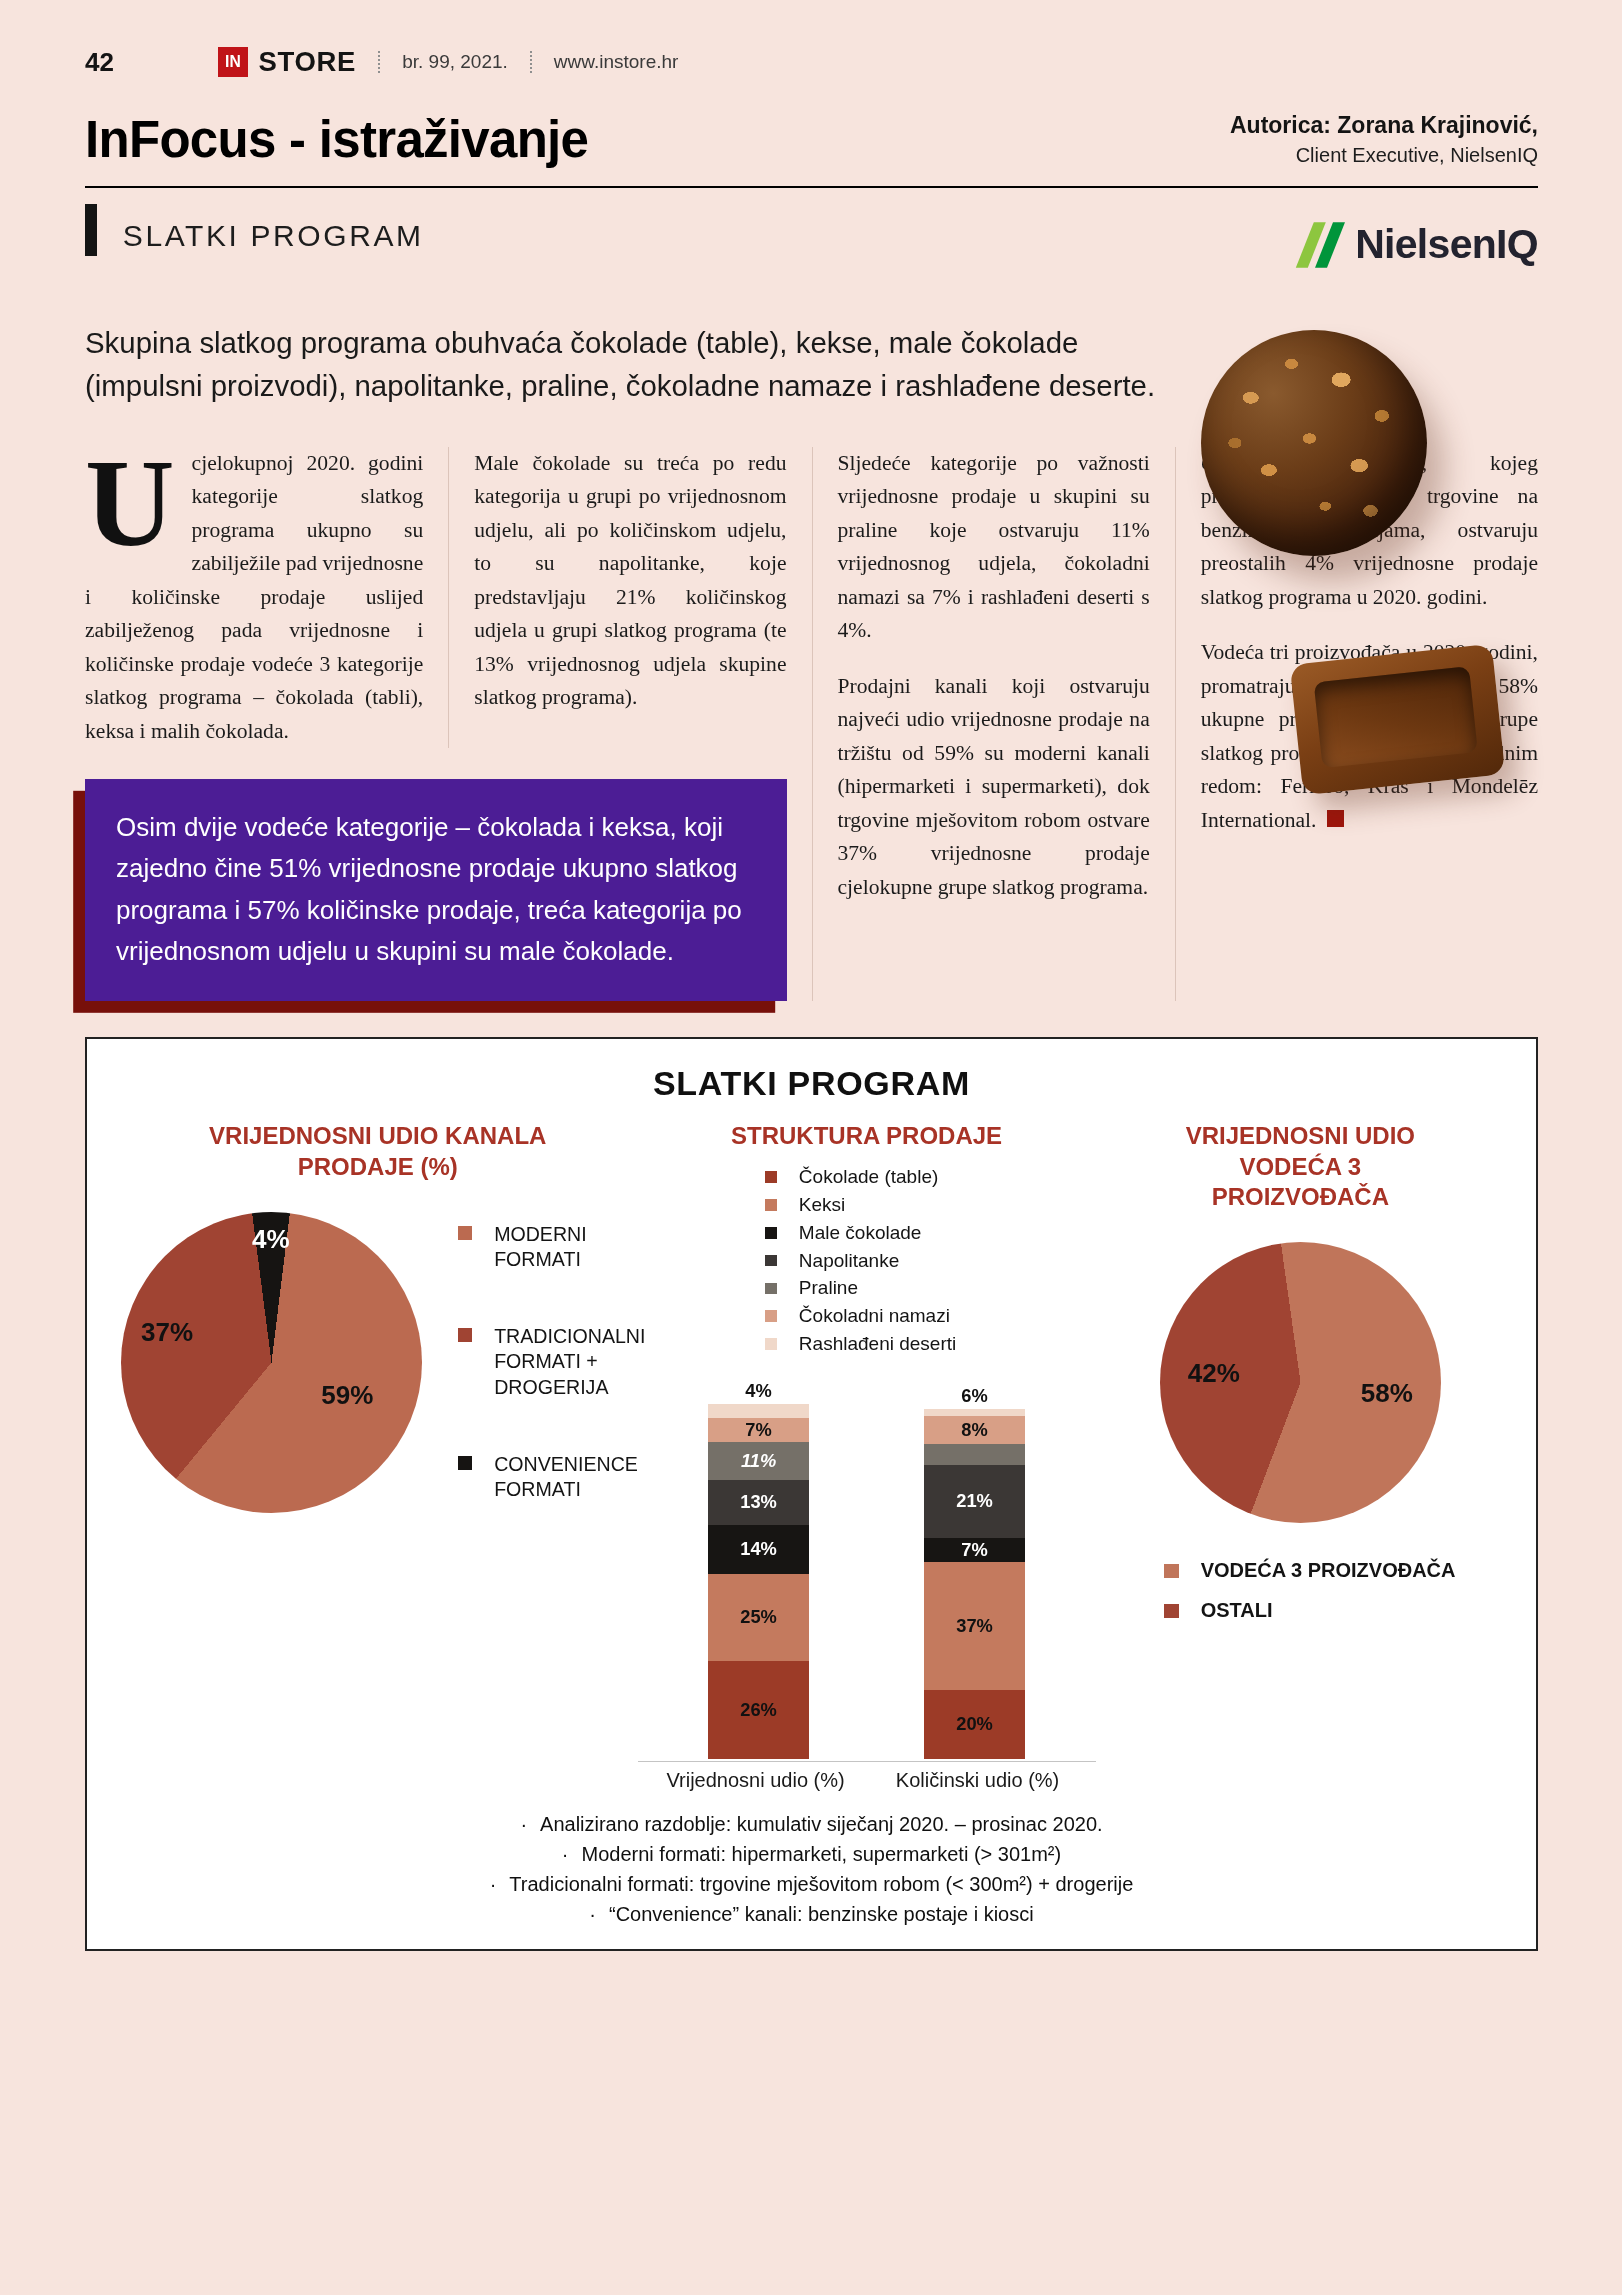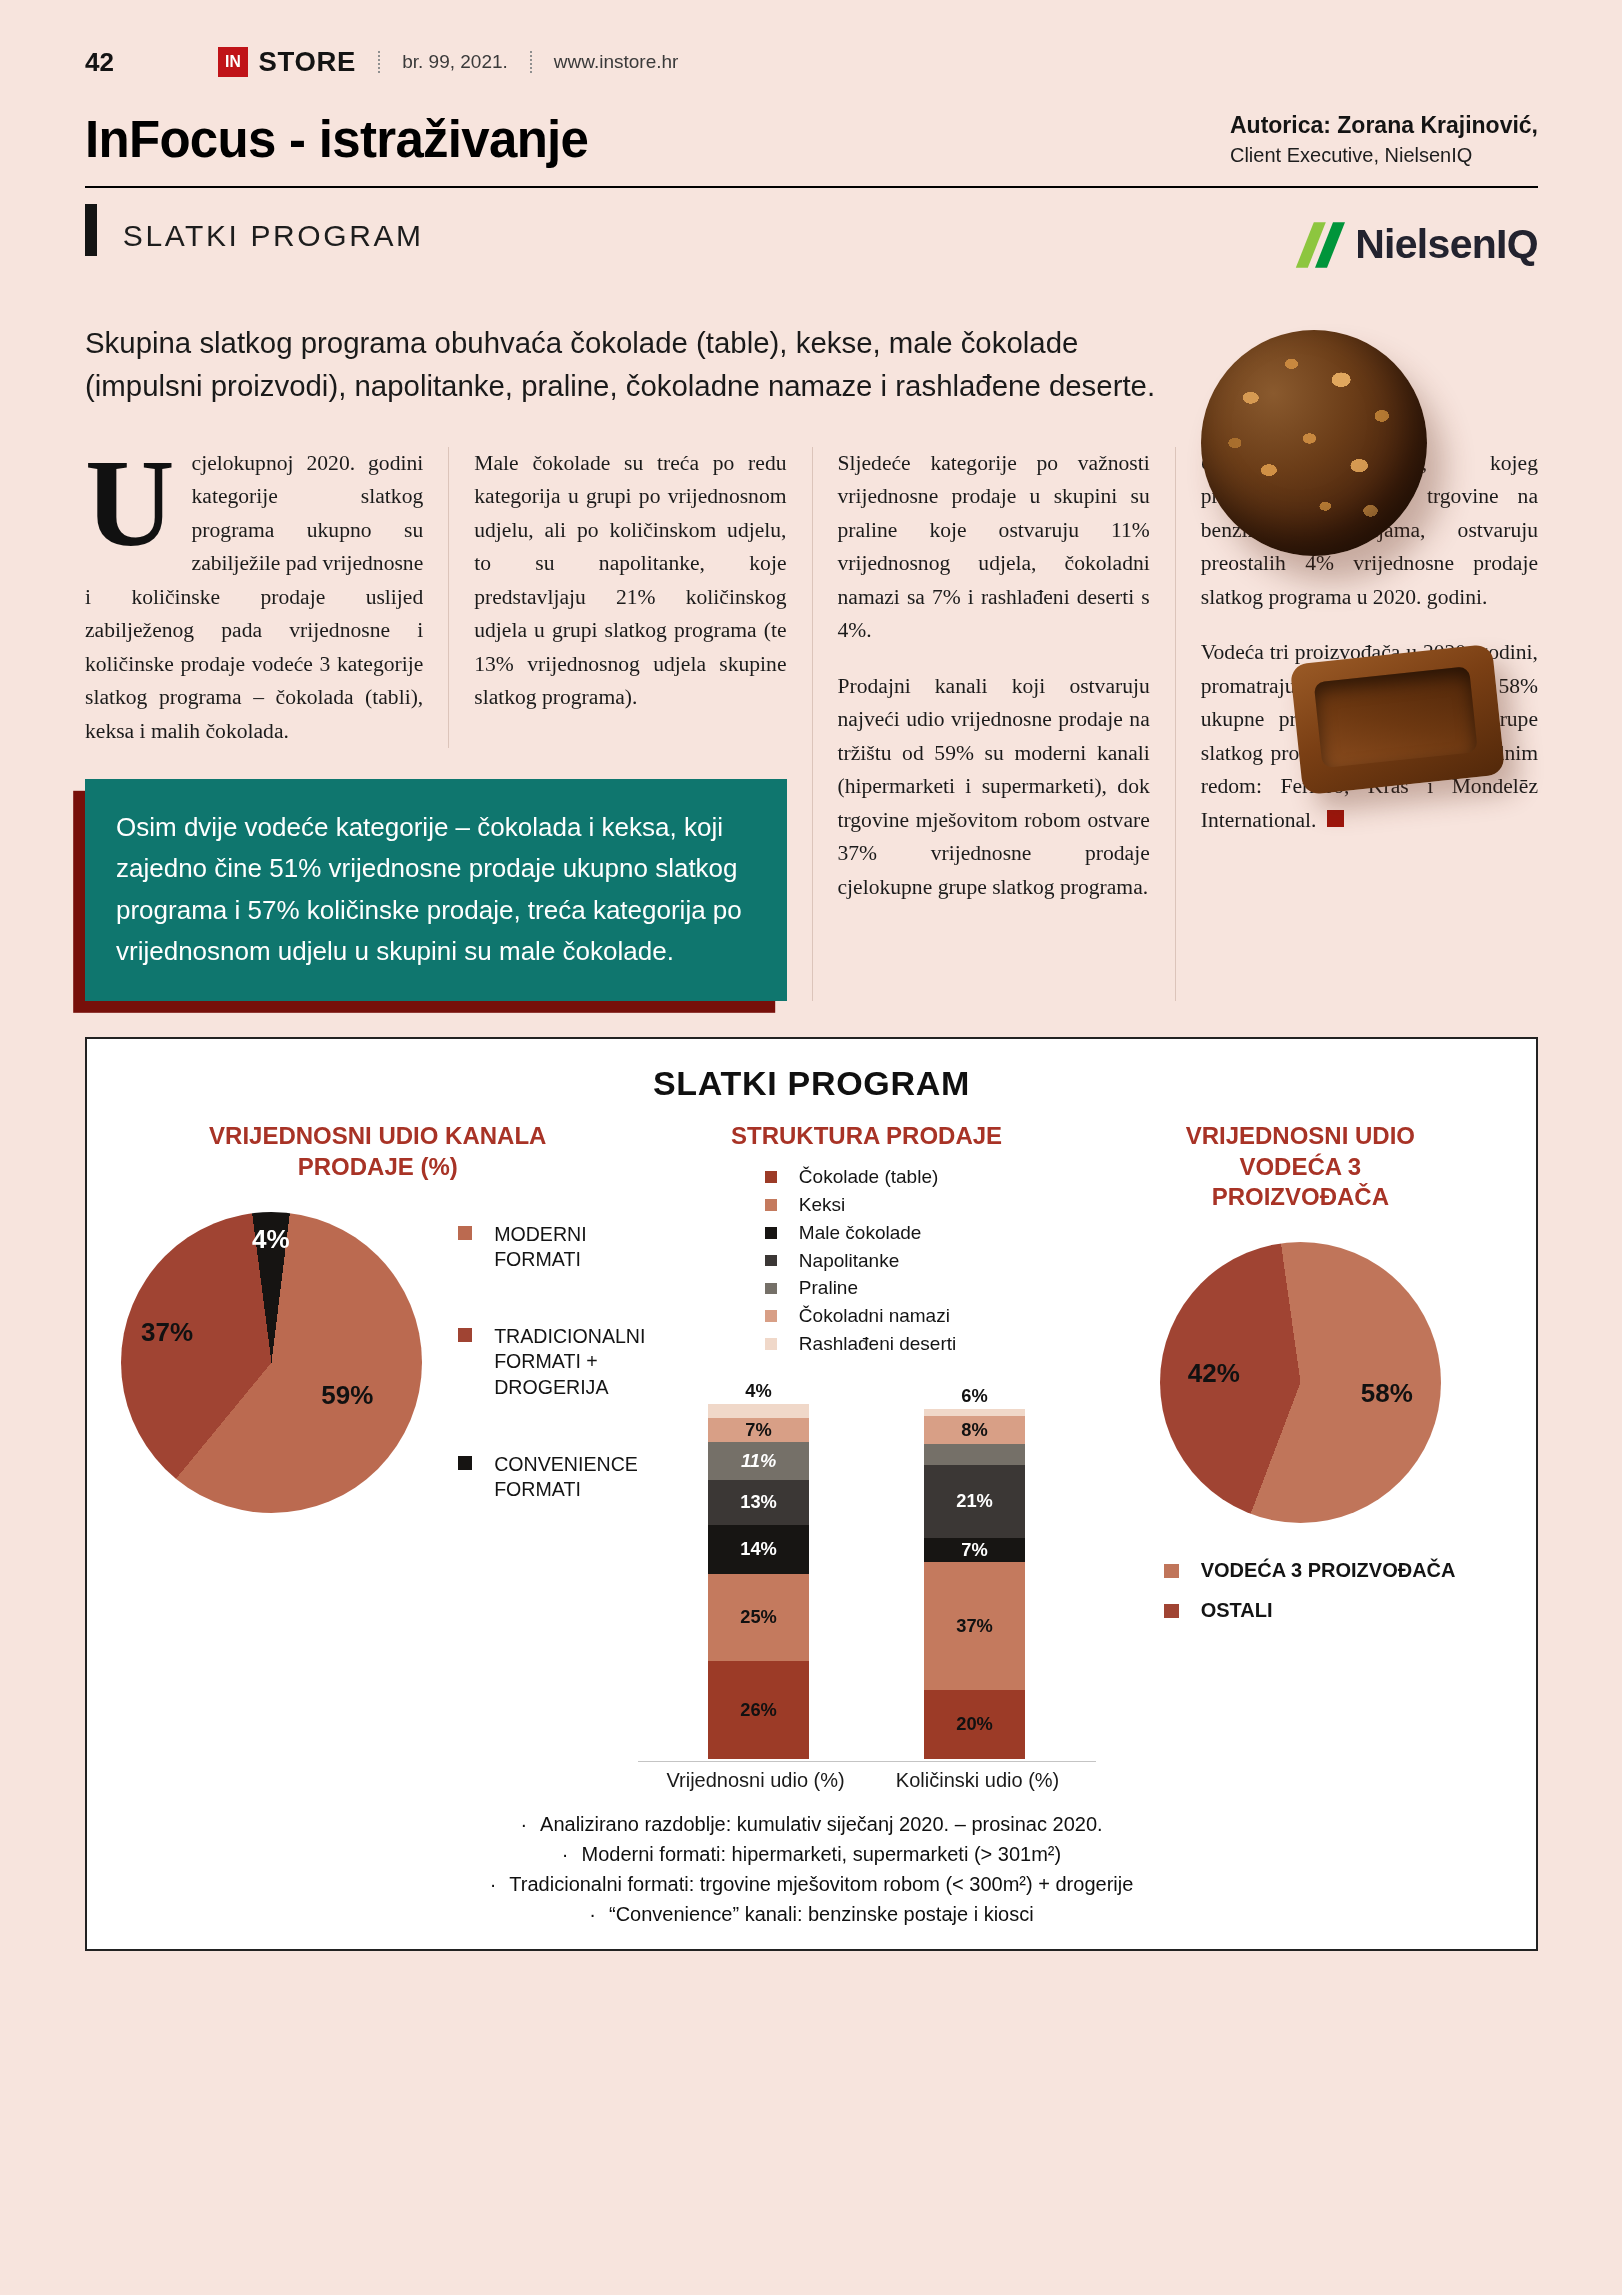--- a/index.html
+++ b/index.html
@@ -11,21 +11,21 @@
   .topbar{display:flex;align-items:center;gap:22px;}
   .pageno{font-size:26px;font-weight:800;margin-right:46px;}
   .logo{display:flex;align-items:center;gap:10.5px;padding-left:36px;}
   .logo-in{width:30px;height:30px;background:#c01318;color:#fff;font-weight:800;font-size:15.7px;display:flex;align-items:center;justify-content:center;}
   .logo-store{font-size:27.5px;font-weight:800;letter-spacing:0.7px;}
   .dotsep{height:22px;border-left:2px dotted #8f8f8f;}
   .meta-item{font-size:19px;color:#3a3a3a;}
 
   .header-row{display:flex;justify-content:space-between;align-items:center;margin-top:31px;}
   .section-title{font-size:51px;font-weight:800;letter-spacing:-0.7px;color:#000;}
-  .author{line-height:1.4;}
+  .author{text-align:right;line-height:1.4;}
   .author-name{font-size:23px;font-weight:800;}
   .author-role{font-size:20px;color:#1d1d1d;}
   .rule{border-top:2.6px solid #000;margin-top:17px;}
 
   
   .kicker-row{display:flex;justify-content:space-between;align-items:flex-start;margin-top:27.5px;}
   .kicker-left{display:flex;align-items:center;gap:26px;}
   .kicker-bar{width:11.8px;height:52px;background:#141414;margin-top:-11.8px;}
   .kicker{font-size:30px;letter-spacing:2.6px;color:#1d1d1d;}
   .niq{display:flex;align-items:center;gap:10.5px;margin-top:5.2px;}
@@ -60,21 +60,21 @@
   
   .cols{display:grid;grid-template-columns:1fr 1fr 1fr 1fr;grid-template-rows:auto auto;margin-top:39px;
     font-family:"Liberation Serif",serif;font-size:21.6px;line-height:1.55;text-align:justify;color:#1b1b1b;}
   .cols .c{padding:0 25px;}
   .c1{grid-column:1;grid-row:1;padding-left:0 !important;}
   .c2{grid-column:2;grid-row:1;border-left:1.3px solid #dcc4ba;}
   .c3{grid-column:3;grid-row:1 / span 2;border-left:1.3px solid #dcc4ba;}
   .c4{grid-column:4;grid-row:1 / span 2;border-left:1.3px solid #dcc4ba;padding-right:0 !important;padding-top:108px;}
   .c p + p{margin-top:22px;}
   .dropcap{float:left;font-size:124px;line-height:.78;padding:9.2px 17px 3.9px 0;font-weight:700;color:#111;}
-  .highlight{grid-column:1 / span 2;grid-row:2;margin:31px 25px 0 0;background:#0f766e;color:#fff;
+  .highlight{grid-column:1 / span 2;grid-row:2;margin:31px 25px 0 0;background:#4c1d95;color:#fff;
     font-family:"Liberation Sans",sans-serif;font-size:26px;line-height:1.6;padding:27.5px 31px;
     box-shadow:-11.8px 11.8px 0 #77100a;text-align:left;}
   .endmark{display:inline-block;width:17px;height:17px;background:#9e150c;margin-left:10.5px;}
 
   
   .panel{margin-top:36px;background:#fff;border:2px solid #222;padding:25px 36px 19.6px;}
   .panel-title{text-align:center;font-size:34px;font-weight:800;letter-spacing:0.7px;color:#101010;}
   .charts{display:grid;grid-template-columns:37% 34% 29%;margin-top:18.3px;}
   .chart-sub{color:#a83326;font-weight:700;font-size:24px;text-align:center;line-height:1.28;}
   .chart-left,.chart-mid,.chart-right{display:flex;flex-direction:column;align-items:center;}

